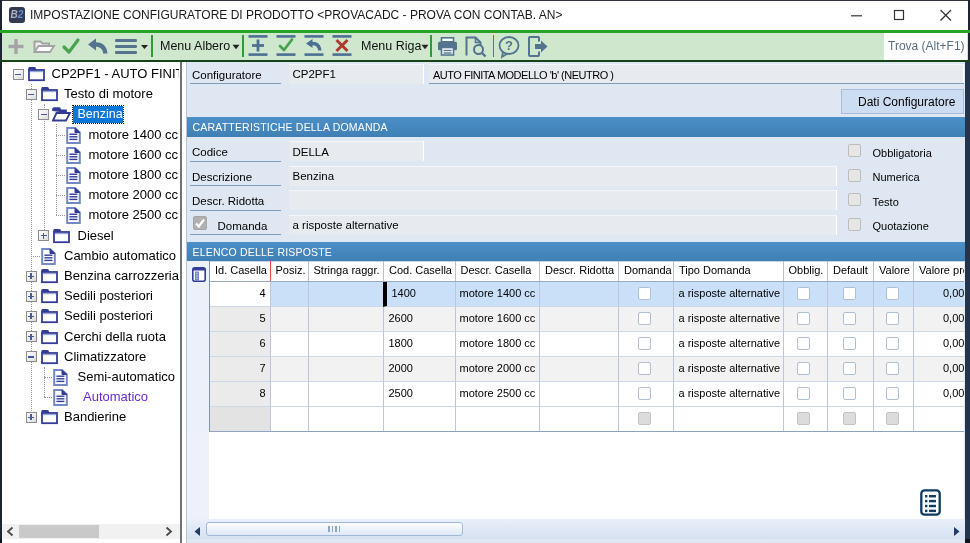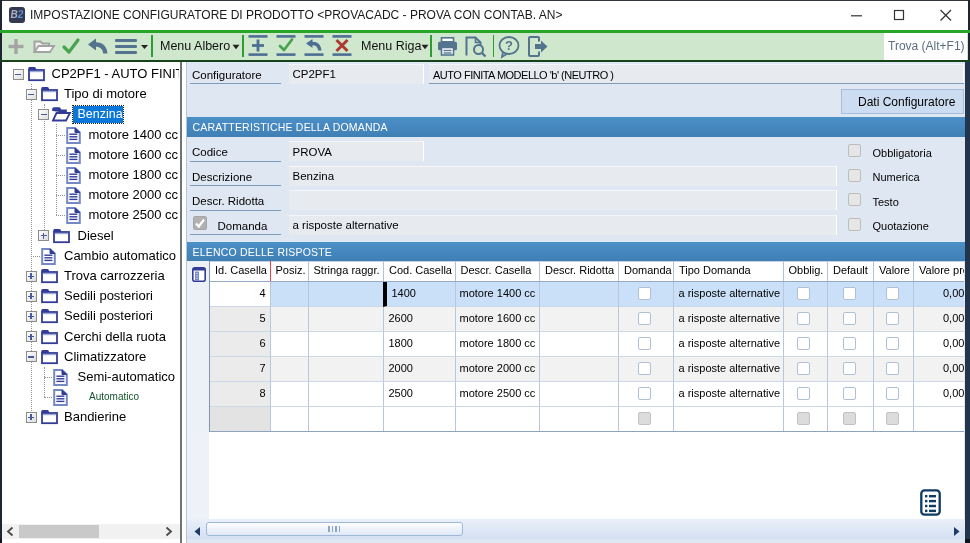--- a/index.html
+++ b/index.html
@@ -123,21 +123,21 @@
 <rect x="1.9" y="3.9" width="13.2" height="1.3" fill="#9aa9d6"></rect>
 </svg>
 <div class="a" style="left:51.5px;top:66.0px;width:127.5px;overflow:hidden;font-size:13px;line-height:16px;color:#000;white-space:nowrap;">CP2PF1 - AUTO FINITA MODELLO 'b'</div>
 <div class="a" style="left:25.5px;top:88.7px;width:11px;height:11px;background:linear-gradient(135deg,#fff,#dcdcdc);border:1px solid #8c8c8c;"></div>
 <div class="a" style="left:28px;top:93.7px;width:6px;height:1.4px;background:#46589e;"></div>
 <svg class="a" style="left:40.5px;top:87.2px;" width="17" height="14" viewBox="0 0 17 14">
 <path d="M1,3.5 L1,1.5 Q1,0.8 1.8,0.8 L6.2,0.8 Q7,0.8 7.2,1.5 L7.8,3.2" fill="#323c96" stroke="#323c96" stroke-width="1.4"></path>
 <rect x="1" y="3" width="15" height="10.2" fill="#fff" stroke="#323c96" stroke-width="1.8"></rect>
 <rect x="1.9" y="3.9" width="13.2" height="1.3" fill="#9aa9d6"></rect>
 </svg>
-<div class="a" style="left:64px;top:86.2px;width:115px;overflow:hidden;font-size:13px;line-height:16px;color:#000;white-space:nowrap;">Tipo di motore</div>
+<div class="a" style="left:64px;top:86.2px;width:115px;overflow:hidden;font-size:13px;line-height:16px;color:#000;white-space:nowrap;">Testo di motore</div>
 <div class="a" style="left:38.0px;top:108.9px;width:11px;height:11px;background:linear-gradient(135deg,#fff,#dcdcdc);border:1px solid #8c8c8c;"></div>
 <div class="a" style="left:40.5px;top:113.9px;width:6px;height:1.4px;background:#46589e;"></div>
 <svg class="a" style="left:51.5px;top:107.4px;" width="19" height="15" viewBox="0 0 19 15">
 <path d="M1,4 L1,2 Q1,1 2,1 L7,1 Q7.8,1 8,1.8 L8.6,3.4 L14,3.4 L14,6" fill="#323c96" stroke="#323c96" stroke-width="1.6"></path>
 <path d="M1,13.5 L4.5,6 L18,6 L14,13.5 Z" fill="#fff" stroke="#323c96" stroke-width="1.8"></path>
 </svg>
 <div class="a" style="left:73px;top:105.9px;width:50px;height:17px;background:#0a77d9;outline:1px dotted #222;"></div>
 <div class="a" style="left:77.5px;top:106.9px;font-size:12.5px;line-height:15.5px;color:#fff;white-space:nowrap;">Benzina</div>
 <div class="a" style="left:56px;top:134.6px;width:8.5px;height:1px;border-top:1px dotted #959595;"></div>
 <svg class="a" style="left:65.5px;top:126.6px;" width="15" height="17" viewBox="0 0 15 17">
@@ -203,21 +203,21 @@
 </svg>
 <div class="a" style="left:64px;top:247.79999999999998px;width:115px;overflow:hidden;font-size:13px;line-height:16px;color:#000;white-space:nowrap;">Cambio automatico</div>
 <div class="a" style="left:25.5px;top:270.5px;width:11px;height:11px;background:linear-gradient(135deg,#fff,#dcdcdc);border:1px solid #8c8c8c;"></div>
 <div class="a" style="left:28px;top:275.5px;width:6px;height:1.4px;background:#46589e;"></div>
 <div class="a" style="left:30.3px;top:273.0px;width:1.4px;height:6px;background:#46589e;"></div>
 <svg class="a" style="left:40.5px;top:269.0px;" width="17" height="14" viewBox="0 0 17 14">
 <path d="M1,3.5 L1,1.5 Q1,0.8 1.8,0.8 L6.2,0.8 Q7,0.8 7.2,1.5 L7.8,3.2" fill="#323c96" stroke="#323c96" stroke-width="1.4"></path>
 <rect x="1" y="3" width="15" height="10.2" fill="#fff" stroke="#323c96" stroke-width="1.8"></rect>
 <rect x="1.9" y="3.9" width="13.2" height="1.3" fill="#9aa9d6"></rect>
 </svg>
-<div class="a" style="left:64px;top:268.0px;width:115px;overflow:hidden;font-size:13px;line-height:16px;color:#000;white-space:nowrap;">Trova carrozzeria</div>
+<div class="a" style="left:64px;top:268.0px;width:115px;overflow:hidden;font-size:13px;line-height:16px;color:#000;white-space:nowrap;">Benzina carrozzeria</div>
 <div class="a" style="left:25.5px;top:290.7px;width:11px;height:11px;background:linear-gradient(135deg,#fff,#dcdcdc);border:1px solid #8c8c8c;"></div>
 <div class="a" style="left:28px;top:295.7px;width:6px;height:1.4px;background:#46589e;"></div>
 <div class="a" style="left:30.3px;top:293.2px;width:1.4px;height:6px;background:#46589e;"></div>
 <svg class="a" style="left:40.5px;top:289.2px;" width="17" height="14" viewBox="0 0 17 14">
 <path d="M1,3.5 L1,1.5 Q1,0.8 1.8,0.8 L6.2,0.8 Q7,0.8 7.2,1.5 L7.8,3.2" fill="#323c96" stroke="#323c96" stroke-width="1.4"></path>
 <rect x="1" y="3" width="15" height="10.2" fill="#fff" stroke="#323c96" stroke-width="1.8"></rect>
 <rect x="1.9" y="3.9" width="13.2" height="1.3" fill="#9aa9d6"></rect>
 </svg>
 <div class="a" style="left:64px;top:288.2px;width:115px;overflow:hidden;font-size:13px;line-height:16px;color:#000;white-space:nowrap;">Sedili posteriori</div>
 <div class="a" style="left:25.5px;top:310.9px;width:11px;height:11px;background:linear-gradient(135deg,#fff,#dcdcdc);border:1px solid #8c8c8c;"></div>
@@ -256,21 +256,21 @@
 </svg>
 <div class="a" style="left:77.5px;top:369.0px;width:101.5px;overflow:hidden;font-size:13px;line-height:16px;color:#000;white-space:nowrap;">Semi-automatico</div>
 <div class="a" style="left:43.5px;top:397.2px;width:8.0px;height:1px;border-top:1px dotted #959595;"></div>
 <svg class="a" style="left:52.5px;top:389.2px;" width="15" height="17" viewBox="0 0 15 17">
 <path d="M1.2,1 L9,1 L13.8,5.5 L13.8,16 L1.2,16 Z" fill="#fff" stroke="#7289c4" stroke-width="2"></path>
 <path d="M9,1 L9,5.5 L13.8,5.5 Z" fill="#323c96" stroke="#323c96" stroke-width="1"></path>
 <line x1="3.4" y1="7.2" x2="11.4" y2="7.2" stroke="#323c96" stroke-width="1.4"></line>
 <line x1="3.4" y1="9.8" x2="11.4" y2="9.8" stroke="#323c96" stroke-width="1.4"></line>
 <line x1="3.4" y1="12.4" x2="11.4" y2="12.4" stroke="#323c96" stroke-width="1.4"></line>
 </svg>
-<div class="a" style="left:89px;top:389.2px;width:101.5px;overflow:hidden;font-size:10px;line-height:16px;color:#14532d;white-space:nowrap;">Automatico</div>
+<div class="a" style="left:83px;top:389.2px;width:101.5px;overflow:hidden;font-size:13px;line-height:16px;color:#6d28d9;white-space:nowrap;">Automatico</div>
 <div class="a" style="left:25.5px;top:411.9px;width:11px;height:11px;background:linear-gradient(135deg,#fff,#dcdcdc);border:1px solid #8c8c8c;"></div>
 <div class="a" style="left:28px;top:416.9px;width:6px;height:1.4px;background:#46589e;"></div>
 <div class="a" style="left:30.3px;top:414.4px;width:1.4px;height:6px;background:#46589e;"></div>
 <svg class="a" style="left:40.5px;top:410.4px;" width="17" height="14" viewBox="0 0 17 14">
 <path d="M1,3.5 L1,1.5 Q1,0.8 1.8,0.8 L6.2,0.8 Q7,0.8 7.2,1.5 L7.8,3.2" fill="#323c96" stroke="#323c96" stroke-width="1.4"></path>
 <rect x="1" y="3" width="15" height="10.2" fill="#fff" stroke="#323c96" stroke-width="1.8"></rect>
 <rect x="1.9" y="3.9" width="13.2" height="1.3" fill="#9aa9d6"></rect>
 </svg>
 <div class="a" style="left:64px;top:409.4px;width:115px;overflow:hidden;font-size:13px;line-height:16px;color:#000;white-space:nowrap;">Bandierine</div>
 <div class="a" style="left:2px;top:523.5px;width:178px;height:15.5px;background:#f1f1f1;"></div>
@@ -289,21 +289,21 @@
 <div class="fld" style="left:429px;top:63.5px;width:535px;height:20px;"></div>
 <div class="a" style="left:433px;top:67.5px;font-size:11px;line-height:14px;color:#000;white-space:nowrap;letter-spacing:-0.5px;">AUTO FINITA MODELLO 'b' (NEUTRO )</div>
 <div class="a" style="left:429px;top:83px;width:535px;height:1px;background:#7f9db9;"></div>
 <div class="a" style="left:841px;top:89px;width:123px;height:24.5px;background:#cdddf1;border:1px solid #a9bdd8;"></div>
 <div class="a" style="left:858px;top:95px;font-size:12px;line-height:15px;color:#000;white-space:nowrap;">Dati Configuratore</div>
 <div class="a" style="left:187px;top:117px;width:778px;height:20px;background:linear-gradient(#4c90c8,#3f7fb4);"></div>
 <div class="a" style="left:192.5px;top:121px;font-size:10.5px;line-height:13.5px;color:#fff;white-space:nowrap;letter-spacing:0.2px;">CARATTERISTICHE DELLA DOMANDA</div>
 <div class="a" style="left:192px;top:145px;font-size:11.5px;line-height:14.5px;color:#000;white-space:nowrap;">Codice</div>
 <div class="a" style="left:190px;top:160.5px;width:91px;height:1px;background:#7f9db9;"></div>
 <div class="fld" style="left:289px;top:141px;width:135px;height:20px;"></div>
-<div class="a" style="left:292.5px;top:144.5px;font-size:11.5px;line-height:14.5px;color:#000;white-space:nowrap;">PROVA</div>
+<div class="a" style="left:292.5px;top:144.5px;font-size:11.5px;line-height:14.5px;color:#000;white-space:nowrap;">DELLA</div>
 <div class="a" style="left:192px;top:169.5px;font-size:11.5px;line-height:14.5px;color:#000;white-space:nowrap;">Descrizione</div>
 <div class="a" style="left:190px;top:185.0px;width:91px;height:1px;background:#7f9db9;"></div>
 <div class="fld" style="left:289px;top:165.5px;width:548px;height:20px;"></div>
 <div class="a" style="left:292.5px;top:169.0px;font-size:11.5px;line-height:14.5px;color:#000;white-space:nowrap;">Benzina</div>
 <div class="a" style="left:192px;top:194px;font-size:11.5px;line-height:14.5px;color:#000;white-space:nowrap;">Descr. Ridotta</div>
 <div class="a" style="left:190px;top:209.5px;width:91px;height:1px;background:#7f9db9;"></div>
 <div class="fld" style="left:289px;top:190px;width:548px;height:20px;"></div>
 <div class="a" style="left:192.5px;top:215.5px;width:14.5px;height:14.5px;background:#b1b1b1;border:1px solid #a5a5a5;border-radius:2px;"></div>
 <svg class="a" style="left:194px;top:217.5px;" width="12" height="11" viewBox="0 0 12 11">
     <polyline points="2,5.5 4.8,8.5 10,1.5" fill="none" stroke="#fff" stroke-width="2.2"></polyline>

